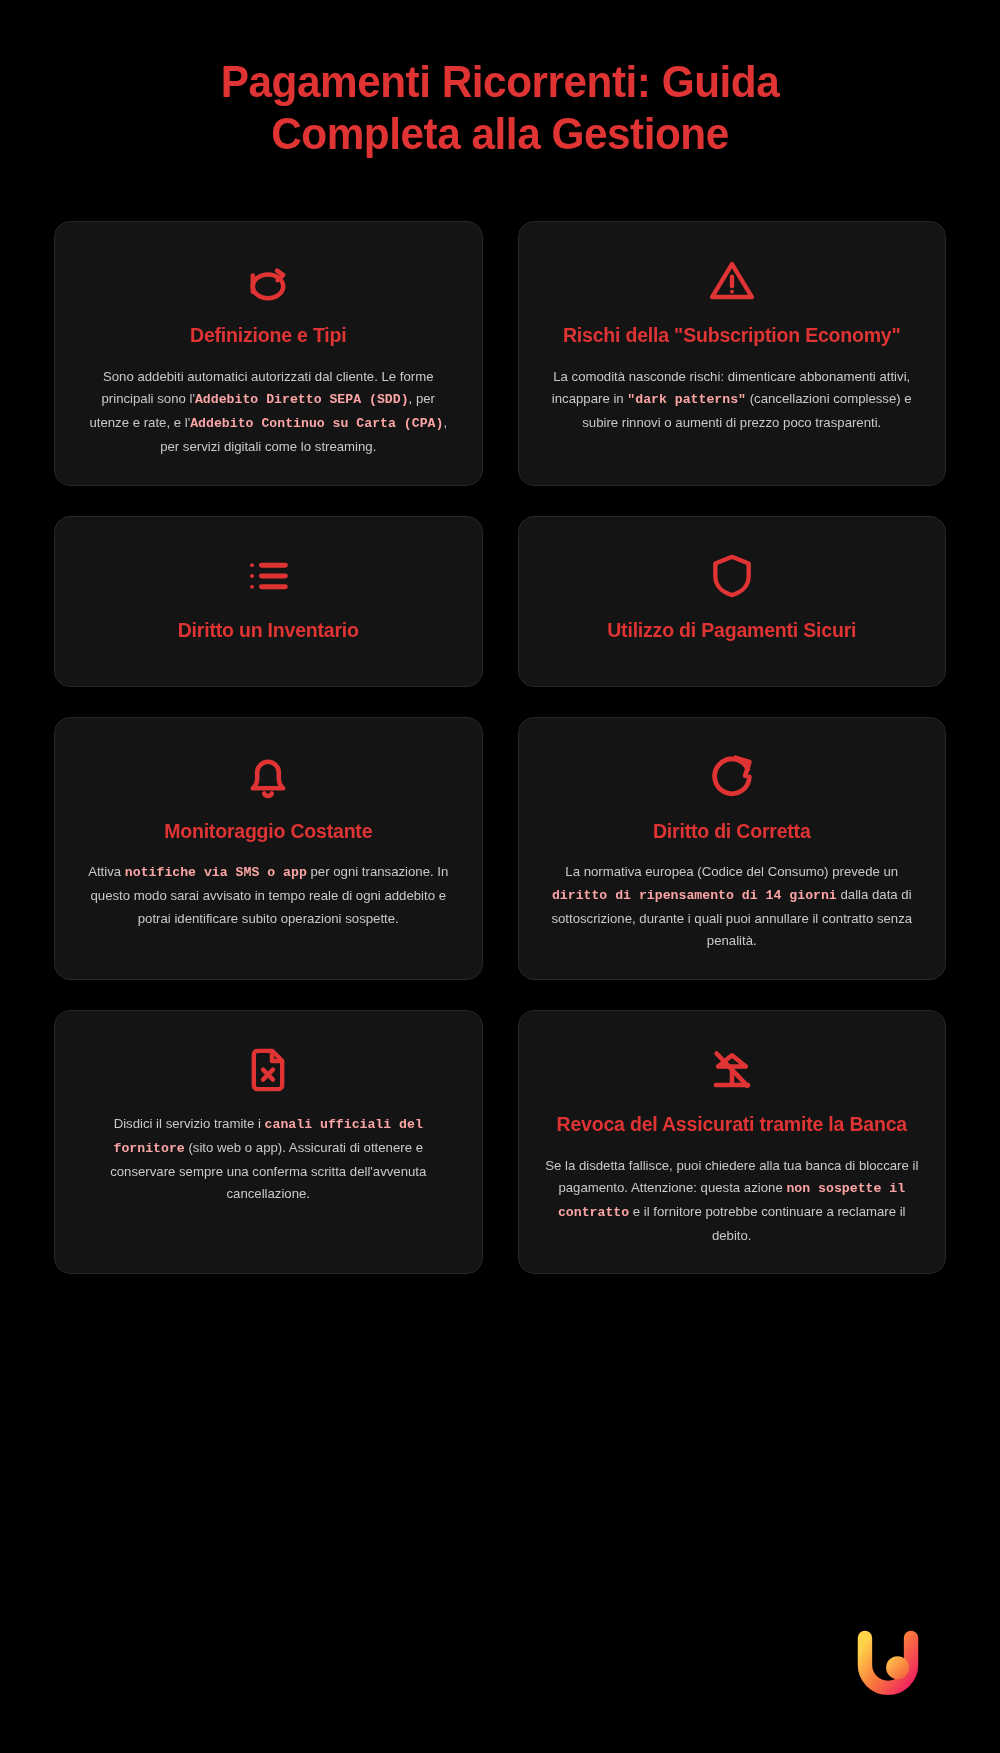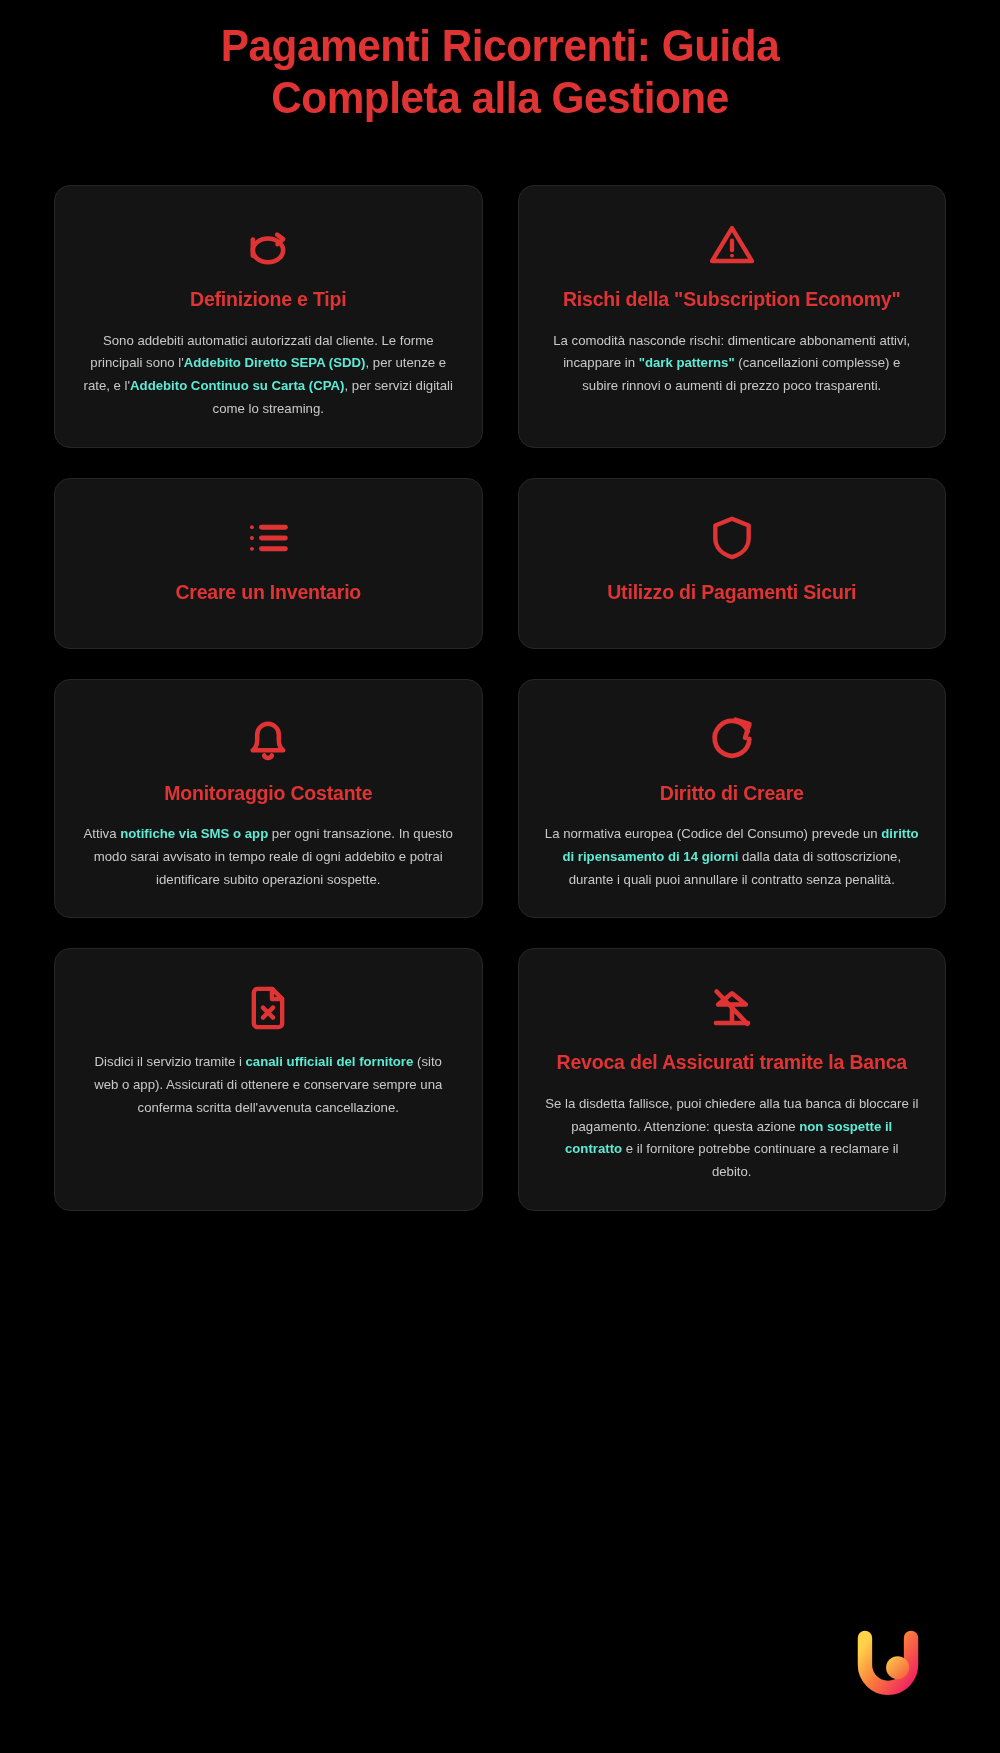--- a/index.html
+++ b/index.html
@@ -15,21 +15,21 @@
   .page {
     width: 1000px;
     height: 1753px;
     background: #000000;
     position: relative;
     overflow: hidden;
   }
 
   
   .title-wrap {
-    padding: 20px 120px 0 120px;
+    padding: 56px 120px 0 120px;
     text-align: center;
   }
   .title {
     color: #e03434;
     font-size: 45px;
     line-height: 1.16;
     font-weight: 700;
     letter-spacing: -0.5px;
     font-family: "Liberation Sans Narrow", "Liberation Sans", sans-serif;
     transform: scaleX(0.94);
@@ -74,22 +74,23 @@
     margin-bottom: 18px;
     letter-spacing: -0.2px;
   }
 
   .card-body {
     color: #c9c9c9;
     font-size: 13.2px;
     line-height: 1.72;
   }
   .card-body b {
-    color: #5eead4;
+    color: #fca5a5;
     font-weight: 700;
+    font-family: Liberation Mono, monospace;
   }
 
   
   .footer {
     position: absolute;
     right: 40px;
     bottom: 30px;
     width: 120px;
     height: 110px;
   }
@@ -134,21 +135,21 @@
       <div class="card-icon">
         <svg width="52" height="52" viewBox="0 0 24 24" fill="none" stroke="#e03434" stroke-width="2.3" stroke-linecap="round" stroke-linejoin="round">
           <line x1="9" y1="7" x2="20" y2="7"></line>
           <line x1="9" y1="12" x2="20" y2="12"></line>
           <line x1="9" y1="17" x2="20" y2="17"></line>
           <circle cx="4.6" cy="7" r="0.9" fill="#e03434" stroke="none"></circle>
           <circle cx="4.6" cy="12" r="0.9" fill="#e03434" stroke="none"></circle>
           <circle cx="4.6" cy="17" r="0.9" fill="#e03434" stroke="none"></circle>
         </svg>
       </div>
-      <div class="card-title">Creare un Inventario</div>
+      <div class="card-title">Diritto un Inventario</div>
     </div>
 
     <div class="card">
       <div class="card-icon">
         <svg width="50" height="50" viewBox="0 0 24 24" fill="none" stroke="#e03434" stroke-width="2.1" stroke-linecap="round" stroke-linejoin="round">
           <path d="M12 2.8 20 6v6.1c0 4.5-3.3 7.7-8 9.1-4.7-1.4-8-4.6-8-9.1V6z"></path>
         </svg>
       </div>
       <div class="card-title">Utilizzo di Pagamenti Sicuri</div>
     </div>
@@ -164,21 +165,21 @@
       <div class="card-body">Attiva <b>notifiche via SMS o app</b> per ogni transazione. In questo modo sarai avvisato in tempo reale di ogni addebito e potrai identificare subito operazioni sospette.</div>
     </div>
 
     <div class="card">
       <div class="card-icon">
         <svg width="52" height="52" viewBox="0 0 24 24" fill="none" stroke="#e03434" stroke-width="2.2" stroke-linecap="round" stroke-linejoin="round">
           <path d="M19.3 8.4A8 8 0 1 0 20 12"></path>
           <polyline points="13.6 3.1 20 5.1 18.1 11.4"></polyline>
         </svg>
       </div>
-      <div class="card-title">Diritto di Creare</div>
+      <div class="card-title">Diritto di Corretta</div>
       <div class="card-body">La normativa europea (Codice del Consumo) prevede un <b>diritto di ripensamento di 14 giorni</b> dalla data di sottoscrizione, durante i quali puoi annullare il contratto senza penalità.</div>
     </div>
 
     <div class="card">
       <div class="card-icon">
         <svg width="50" height="50" viewBox="0 0 24 24" fill="none" stroke="#e03434" stroke-width="2.1" stroke-linecap="round" stroke-linejoin="round">
           <path d="M14 2.8H7a1.8 1.8 0 0 0-1.8 1.8v14.8A1.8 1.8 0 0 0 7 21.2h10a1.8 1.8 0 0 0 1.8-1.8V7.6z"></path>
           <polyline points="13.9 2.9 13.9 7.7 18.7 7.7"></polyline>
           <line x1="9.6" y1="11.8" x2="14.4" y2="16.6"></line>
           <line x1="14.4" y1="11.8" x2="9.6" y2="16.6"></line>

